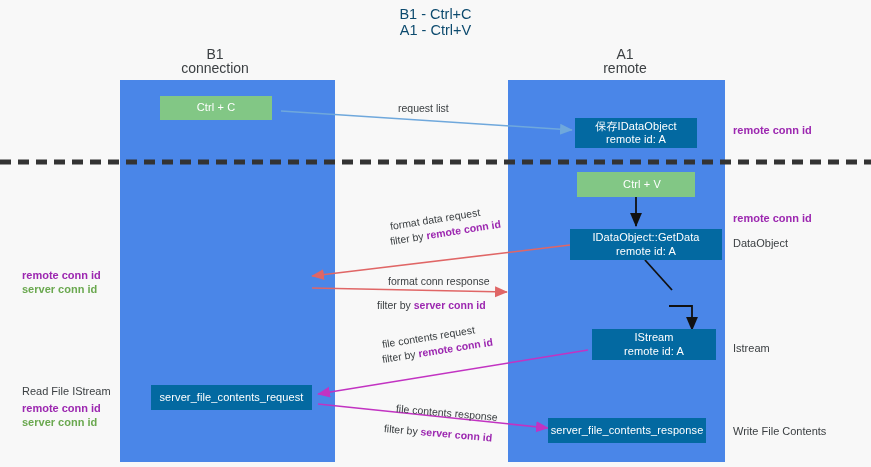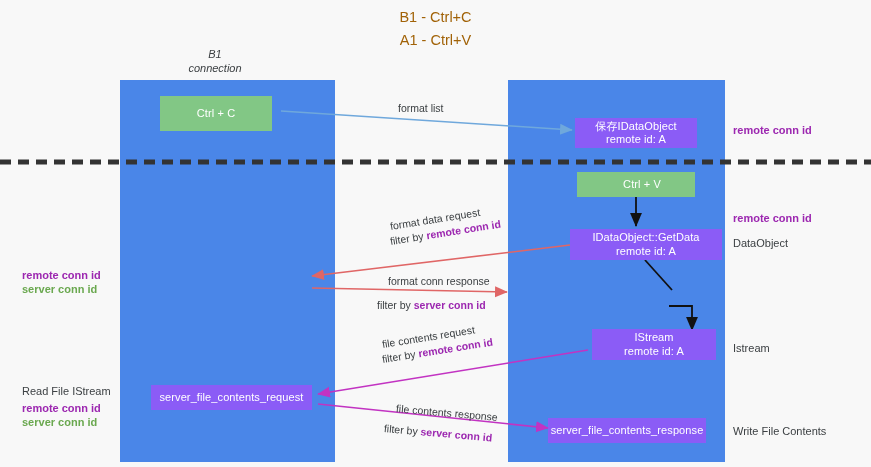--- a/index.html
+++ b/index.html
@@ -29,52 +29,51 @@
     height: 467px;
     pointer-events: none;
   }
   .title {
     position: absolute;
     left: 0;
     top: 6px;
     width: 871px;
     text-align: center;
     font-size: 14.5px;
-    line-height: 23px;
-    color: #a16207;
+    line-height: 16px;
+    color: #0c4a6e;
     white-space: pre-line;
   }
   .col-head {
     position: absolute;
     text-align: center;
-    font-size: 11px;
+    font-size: 14px;
     line-height: 13.5px;
     color: #3c4043;
     white-space: pre-line;
-    font-style: italic;
   }
   .lane {
     position: absolute;
     background: #4a86e8;
   }
   .node {
     position: absolute;
     box-sizing: border-box;
     display: flex;
     flex-direction: column;
     align-items: center;
     justify-content: center;
     text-align: center;
     color: #ffffff;
     font-size: 11px;
     line-height: 13.5px;
     white-space: pre-line;
     letter-spacing: 0.1px;
   }
-  .node.orange { background: #8b5cf6; }
+  .node.orange { background: #0369a1; }
   .node.green  { background: #82c785; }
   .side-label {
     position: absolute;
     font-size: 11px;
     line-height: 14px;
     color: #3c4043;
     white-space: pre-line;
   }
   .tag-purple { color: #9c27b0; font-weight: bold; }
   .tag-green  { color: #6aa84f; font-weight: bold; }
@@ -92,20 +91,22 @@
 </head>
 <body>
 
 <div id="canvas">
 
   <div class="title">B1 - Ctrl+C
 A1 - Ctrl+V</div>
 
   <div class="col-head" style="left:150px; top:48px; width:130px;">B1
 connection</div>
+  <div class="col-head" style="left:560px; top:48px; width:130px;">A1
+remote</div>
 
   <div class="lane" style="left:120px; top:80px; width:215px; height:382px;"></div>
   <div class="lane" style="left:508px; top:80px; width:217px; height:382px;"></div>
 
   <svg class="svg-layer" viewBox="0 0 871 467">
     <defs>
       <marker id="ah-blue" markerWidth="9" markerHeight="9" refX="7.5" refY="3.4" orient="auto">
         <path d="M0,0 L8,3.4 L0,6.8 z" fill="#6fa8dc"></path>
       </marker>
       <marker id="ah-red" markerWidth="9" markerHeight="9" refX="7.5" refY="3.4" orient="auto">
@@ -131,21 +132,21 @@
 
     <path d="M669,306 L692,306 L692,330" fill="none" stroke="#111111" stroke-width="1.8" marker-end="url(#ah-black)"></path>
 
     <path d="M645,260 L672,290" fill="none" stroke="#111111" stroke-width="1.8"></path>
 
     <line x1="588" y1="350" x2="318" y2="394" stroke="#c233c2" stroke-width="1.6" marker-end="url(#ah-purple)"></line>
 
     <line x1="318" y1="404" x2="548" y2="428" stroke="#c233c2" stroke-width="1.6" marker-end="url(#ah-purple)"></line>
   </svg>
 
-  <div class="node green" style="left:160px; top:96px; width:112px; height:35px;">Ctrl + C</div>
+  <div class="node green" style="left:160px; top:96px; width:112px; height:24px;">Ctrl + C</div>
 
   <div class="node orange" style="left:575px; top:118px; width:122px; height:30px;">保存IDataObject
 remote id: A</div>
 
   <div class="node green" style="left:577px; top:172px; width:118px; height:25px;padding-left:12px;">Ctrl + V</div>
 
   <div class="node orange" style="left:570px; top:229px; width:152px; height:31px;">IDataObject::GetData
 remote id: A</div>
 
 
@@ -163,21 +164,21 @@
   <div class="side-label" style="left:733px; top:341px;">Istream</div>
   <div class="side-label" style="left:733px; top:424px;">Write File Contents</div>
 
   <div class="side-label tag-purple" style="left:22px; top:268px;">remote conn id</div>
   <div class="side-label tag-green" style="left:22px; top:282px;">server conn id</div>
 
   <div class="side-label" style="left:22px; top:384px;">Read File IStream</div>
   <div class="side-label tag-purple" style="left:22px; top:401px;">remote conn id</div>
   <div class="side-label tag-green" style="left:22px; top:415px;">server conn id</div>
 
-  <div class="edge-label" style="left:398px; top:101px;">format list</div>
+  <div class="edge-label" style="left:398px; top:101px;">request list</div>
 
   <div class="edge-label rot-up" style="left:390px; top:219px;">format data request</div>
   <div class="edge-label rot-up" style="left:390px; top:234px;"><span>filter by </span><span class="purple">remote conn id</span></div>
 
   <div class="edge-label" style="left:388px; top:274px;">format conn response</div>
   <div class="edge-label" style="left:377px; top:298px;"><span>filter by </span><span class="purple">server conn id</span></div>
 
   <div class="edge-label rot-up" style="left:382px; top:337px;">file contents request</div>
   <div class="edge-label rot-up" style="left:382px; top:352px;"><span>filter by </span><span class="purple">remote conn id</span></div>
 

